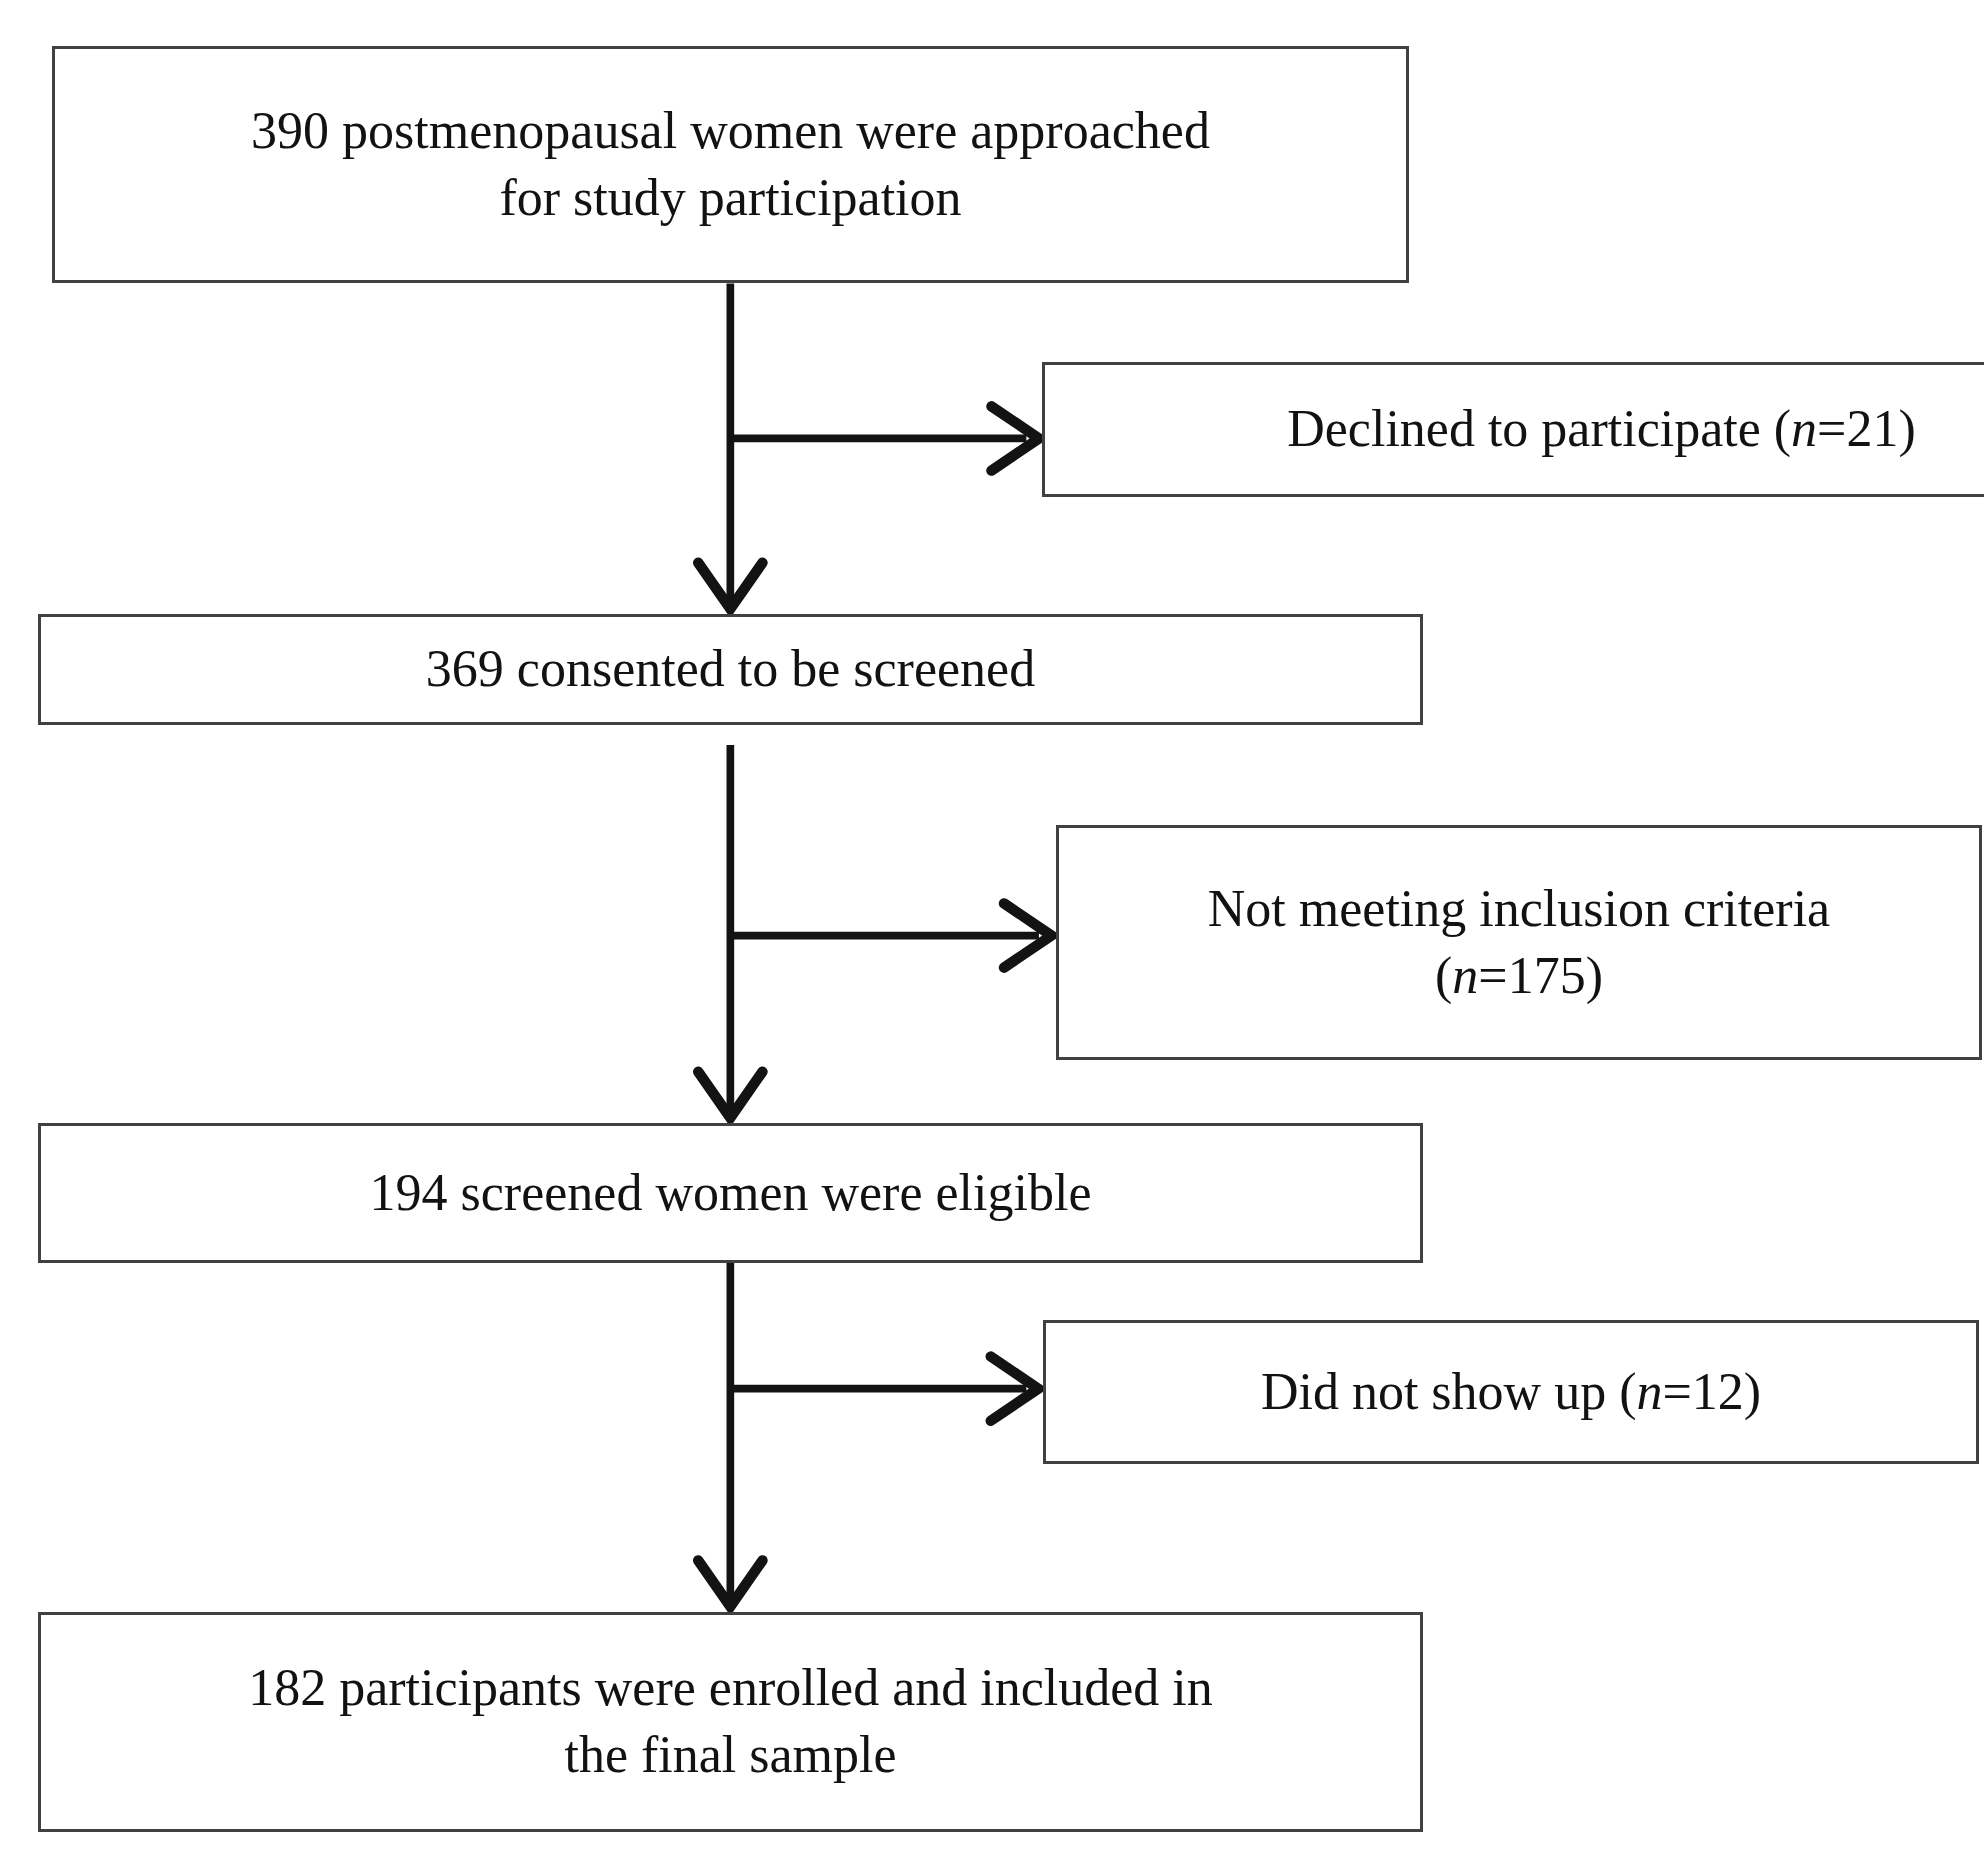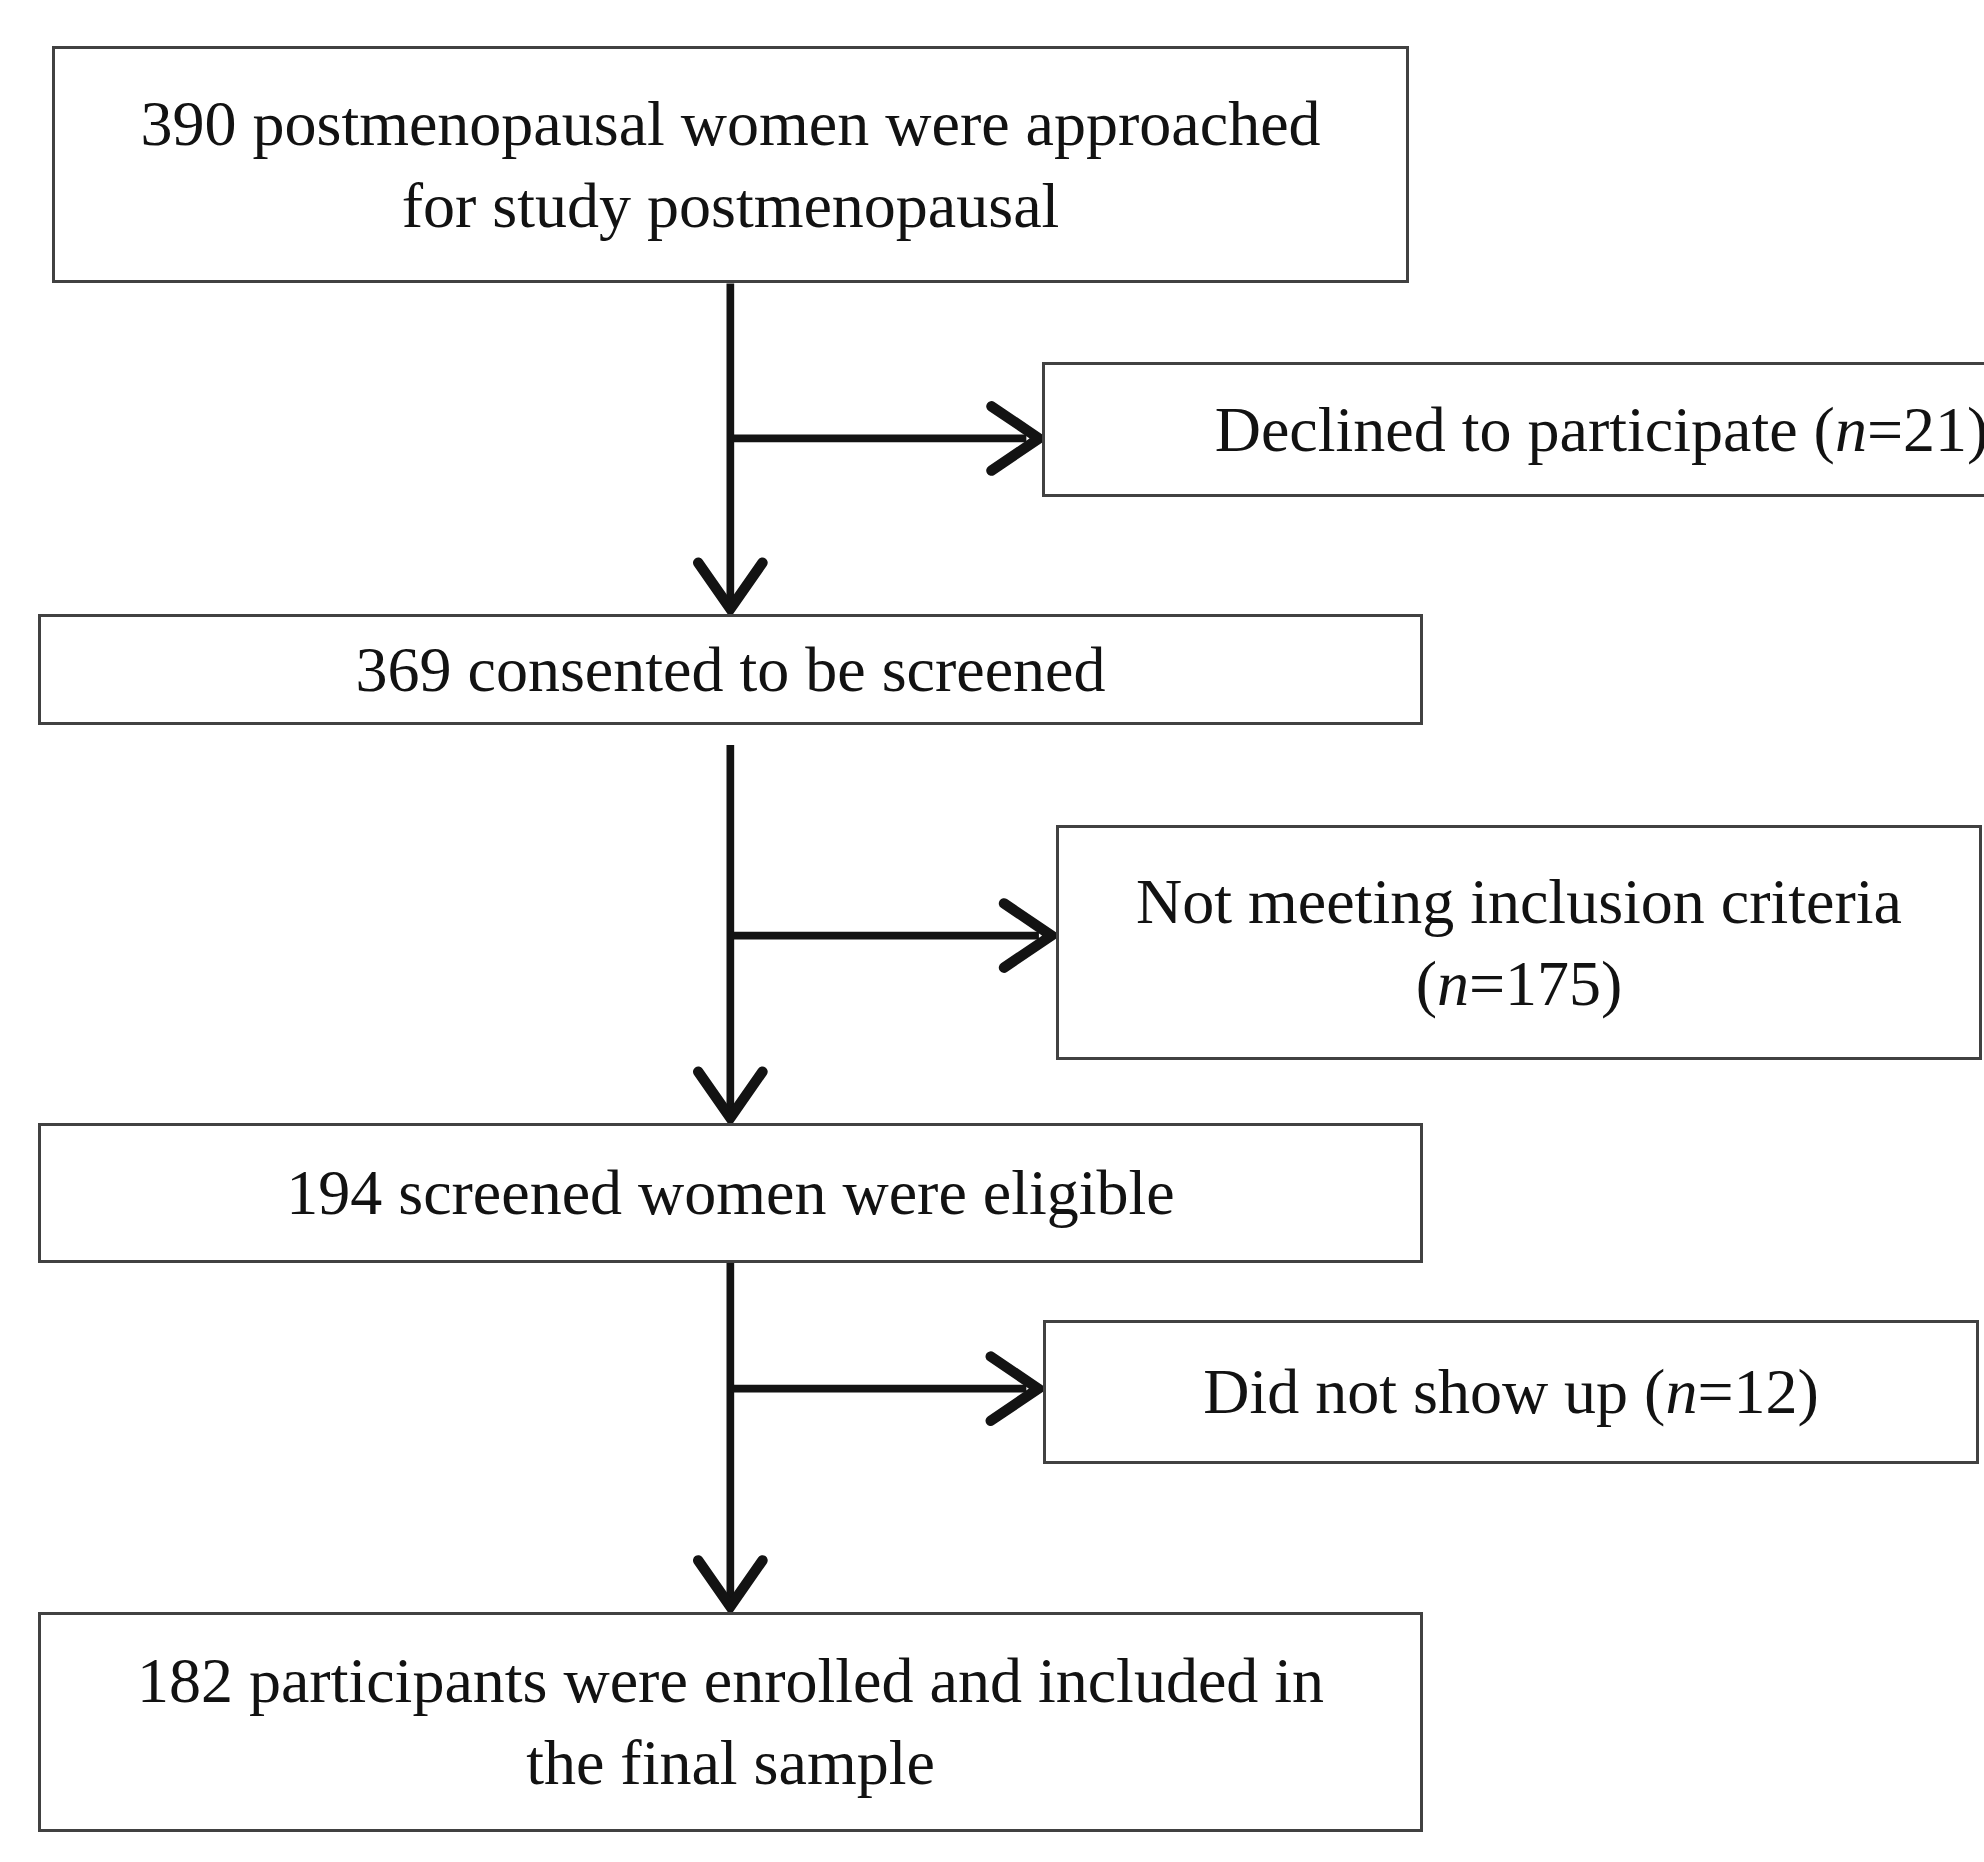--- a/index.html
+++ b/index.html
@@ -33,21 +33,21 @@
     position: absolute;
     background: #ffffff;
     border: 3.5px solid #414141;
     display: flex;
     flex-direction: column;
     justify-content: center;
     align-items: center;
     text-align: center;
   }
   .ln {
-    font-size: 64px;
+    font-size: 52px;
     line-height: 1.28;
     white-space: nowrap;
   }
   .it { font-style: italic; }
 
   
   .box-approached { left: 52px;  top: 46px;   width: 1357px; height: 237px; }
   .box-consented  { left: 38px;  top: 614px;  width: 1385px; height: 111px; }
   .box-eligible   { left: 38px;  top: 1123px; width: 1385px; height: 140px; text-align: right; }
   .box-enrolled   { left: 38px;  top: 1612px; width: 1385px; height: 220px; }
@@ -90,21 +90,21 @@
     </g>
 
     <g>
       <line x1="1046" y1="1989" x2="1470" y2="1989"></line>
       <polyline points="1419,1943 1487,1989 1419,2035"></polyline>
     </g>
   </svg>
 
   <div class="box box-approached">
     <div class="ln">390 postmenopausal women were approached</div>
-    <div class="ln">for study postmenopausal</div>
+    <div class="ln">for study participation</div>
   </div>
 
   <div class="box box-consented">
     <div class="ln">369 consented to be screened</div>
   </div>
 
   <div class="box box-eligible">
     <div class="ln">194 screened women were eligible</div>
   </div>
 

